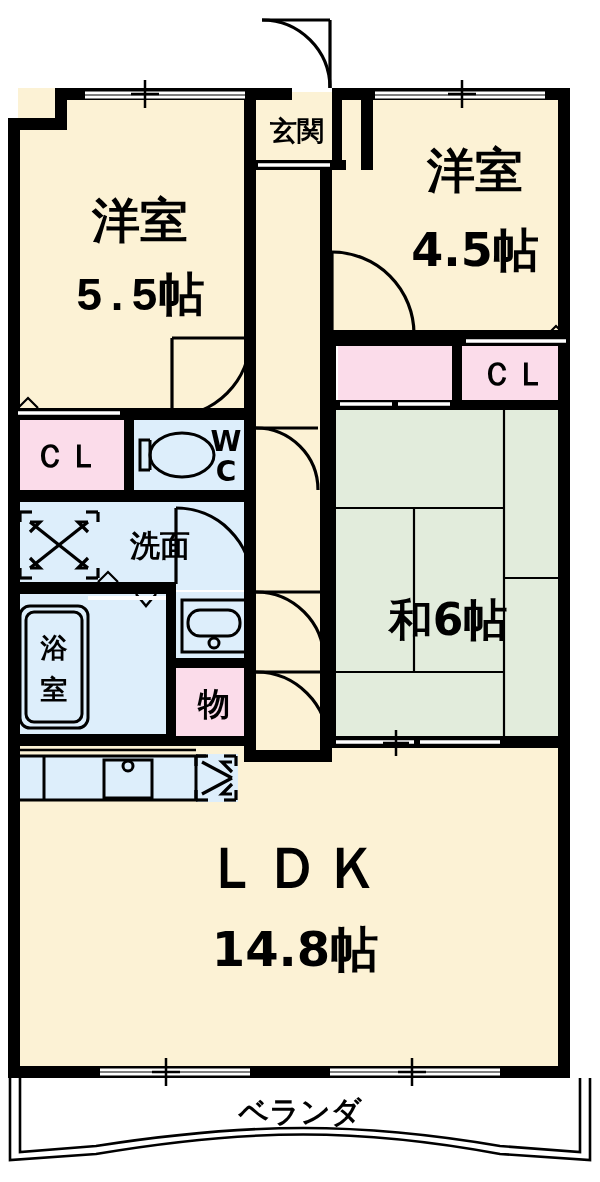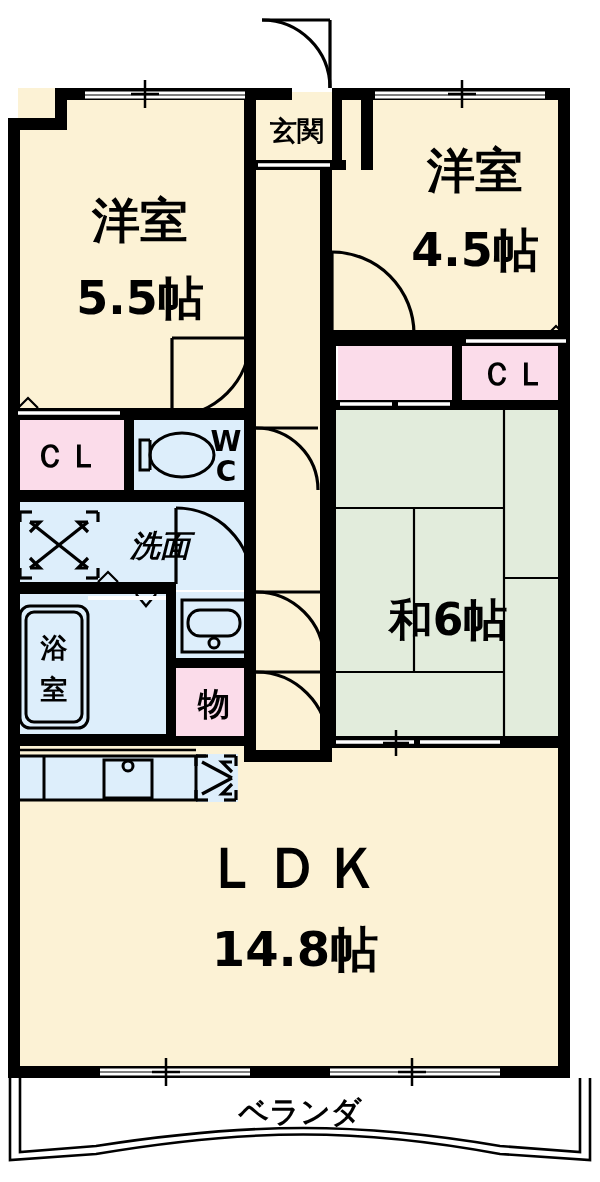--- a/index.html
+++ b/index.html
@@ -270,41 +270,41 @@
     </g>
 
     <g stroke="#000000" stroke-width="2.6" fill="none">
       <path d="M 10 1078 L 10 1160 L 96 1154 C 250 1128 360 1128 500 1154 L 590 1160 L 590 1078"></path>
       <path d="M 20 1078 L 20 1152 L 96 1146 C 250 1122 360 1122 500 1146 L 580 1152 L 580 1078"></path>
     </g>
 
   </svg>
 
   <div class="lbl cjk" style="left:40px;top:190px;width:200px;height:60px;font-size:48px;">洋室</div>
-  <div class="lbl cjk" style="left:40px;top:270px;width:200px;height:56px;font-size:46px;">5.5帖</div>
+  <div class="lbl cjk" style="left:40px;top:270px;width:200px;height:56px;font-size:46px;font-family:Liberation Mono, monospace;">5.5帖</div>
 
   <div class="lbl cjk" style="left:380px;top:140px;width:190px;height:60px;font-size:48px;">洋室</div>
   <div class="lbl cjk" style="left:380px;top:222px;width:190px;height:56px;font-size:46px;">4.5帖</div>
 
   <div class="lbl cjk" style="left:348px;top:550px;width:200px;height:60px;font-size:44px;margin-top:40px;">和6帖</div>
 
   <div class="lbl cjk" style="left:190px;top:840px;width:210px;height:56px;font-size:56px;letter-spacing:4px;">ＬＤＫ</div>
   <div class="lbl cjk" style="left:180px;top:920px;width:230px;height:58px;font-size:48px;text-align:center;">14.8帖</div>
 
   <div class="lbl cjk" style="left:258px;top:110px;width:78px;height:40px;font-size:27px;">玄関</div>
 
   <div class="lbl cjk" style="left:14px;top:434px;width:108px;height:44px;font-size:32px;letter-spacing:2px;">ＣＬ</div>
 
   <div class="lbl cjk" style="left:464px;top:352px;width:102px;height:44px;font-size:32px;letter-spacing:2px;">ＣＬ</div>
 
 
   <div class="lbl cjk" style="left:206px;top:426px;width:40px;height:32px;font-size:28px;">W</div>
   <div class="lbl cjk" style="left:206px;top:456px;width:40px;height:32px;font-size:28px;">C</div>
 
-  <div class="lbl cjk" style="left:110px;top:518px;width:100px;height:56px;font-size:30px;line-height:1.0;font-style:italic;">洗面</div>
+  <div class="lbl cjk" style="left:110px;top:518px;width:100px;height:56px;font-size:30px;line-height:1.0;">洗面</div>
 
   <div class="lbl cjk" style="left:28px;top:630px;width:52px;height:34px;font-size:27px;">浴</div>
   <div class="lbl cjk" style="left:28px;top:672px;width:52px;height:34px;font-size:27px;">室</div>
 
   <div class="lbl cjk" style="left:178px;top:682px;width:72px;height:44px;font-size:32px;">物</div>
 
   <div class="lbl cjk" style="left:200px;top:1090px;width:200px;height:44px;font-size:30px;">ベランダ</div>
 
 </div>
 

